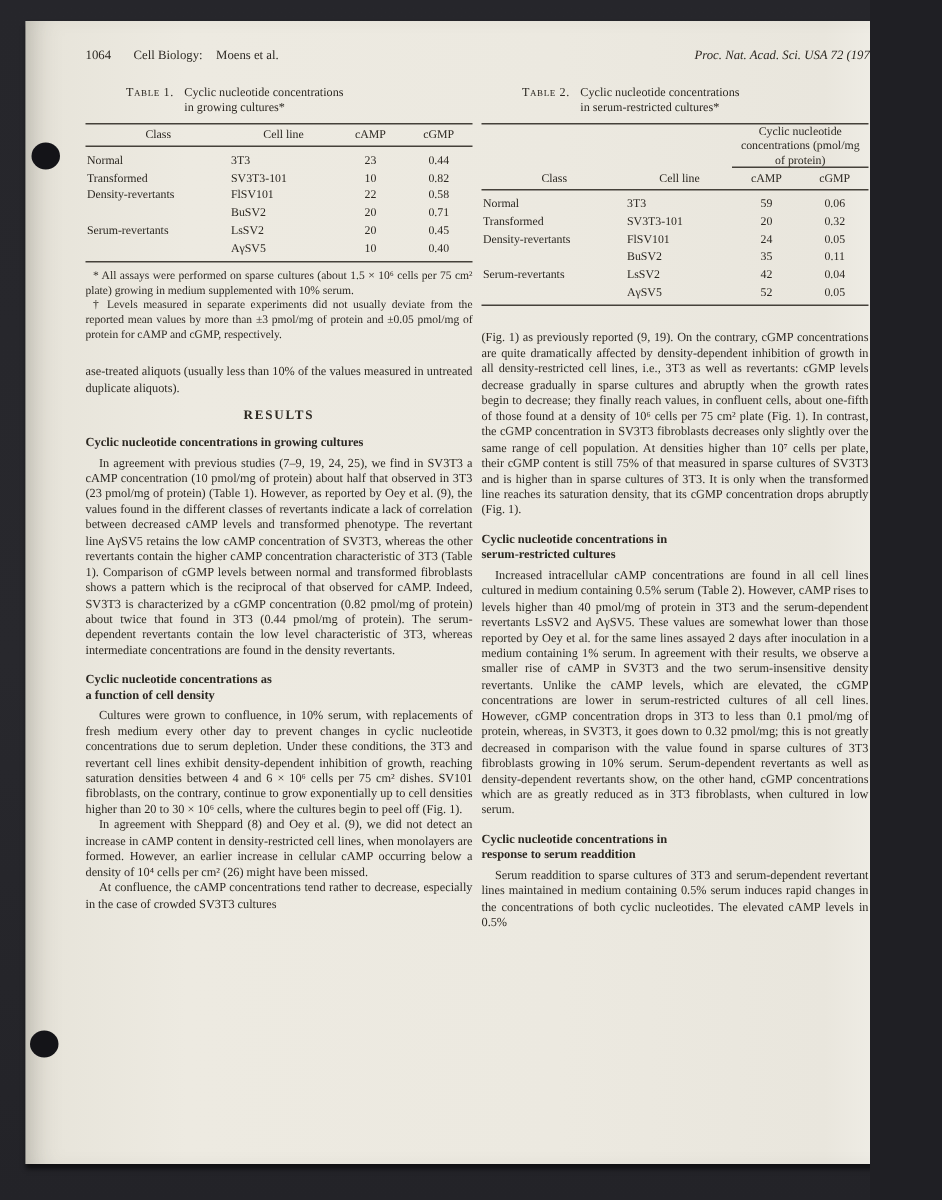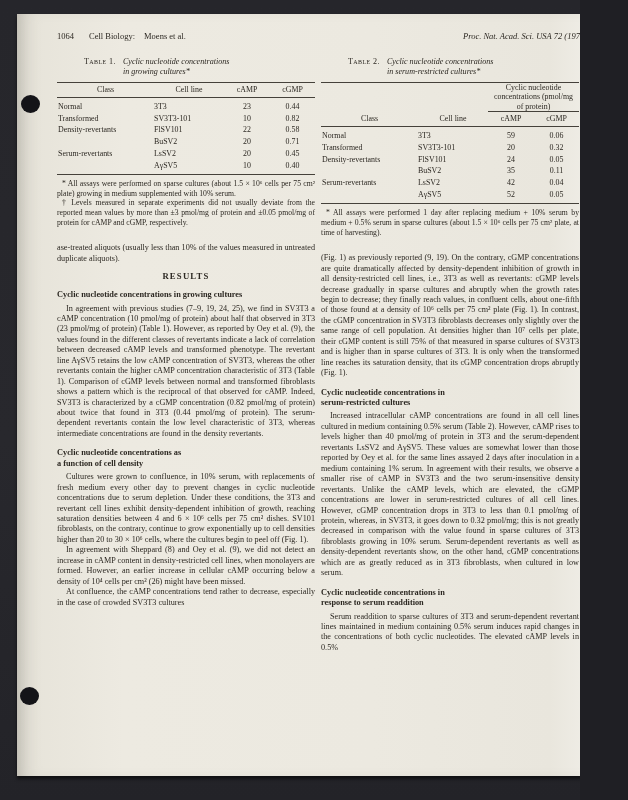--- a/index.html
+++ b/index.html
@@ -43,21 +43,21 @@
   .rh-number { margin-right:15px; }
   .rh-section { margin-right:9px; }
   .rh-journal { margin-left:auto; font-style:italic; }
 
   .cols { display:flex; gap:6px; margin-top:16px; }
   .col { width:258px; }
 
   
   .tbl-title { display:flex; font-size:8.1px; line-height:10px; margin:0 0 5px 27px; }
   .tbl-label { font-variant:small-caps; letter-spacing:.4px; margin-right:7px; white-space:nowrap; }
-  .tbl-name  { font-style:italic; white-space:pre-line; }
+  .tbl-name  { white-space:pre-line; }
 
   table.tbl {
     width:100%; border-collapse:collapse; font-size:7.9px;
     border-top:1.4px solid #45413a; border-bottom:1.4px solid #45413a;
   }
   table.tbl th, table.tbl td { font-weight:normal; padding:0; }
   .spanner-cell { border-bottom:1px solid #45413a; padding:3px 0 2px; }
   .spanner-text { display:block; width:82px; margin:0 auto; text-align:center; line-height:9.4px; }
   tr.hdr th { border-bottom:1px solid #45413a; padding:2px 0 3px; vertical-align:bottom; text-align:center; }
   tr.hdr th:nth-child(1) { width:97px; }
@@ -235,23 +235,20 @@
                     <td>0.04</td>
                   </tr>
                   <tr>
                     <td></td>
                     <td>AγSV5</td>
                     <td>52</td>
                     <td>0.05</td>
                   </tr>
                 </tbody>
               </table>
-              <div class="tbl-notes">
-                <p>* All assays were performed 1 day after replacing medium + 10% serum by medium + 0.5% serum in sparse cultures (about 1.5 × 10⁶ cells per 75 cm² plate, at time of harvesting).</p>
-              </div>
             </div>
           <div class="bodywrap">
               <p class="continuation">(Fig. 1) as previously reported (9, 19). On the contrary, cGMP concentrations are quite dramatically affected by density-dependent inhibition of growth in all density-restricted cell lines, i.e., 3T3 as well as revertants: cGMP levels decrease gradually in sparse cultures and abruptly when the growth rates begin to decrease; they finally reach values, in confluent cells, about one-fifth of those found at a density of 10⁶ cells per 75 cm² plate (Fig. 1). In contrast, the cGMP concentration in SV3T3 fibroblasts decreases only slightly over the same range of cell population. At densities higher than 10⁷ cells per plate, their cGMP content is still 75% of that measured in sparse cultures of SV3T3 and is higher than in sparse cultures of 3T3. It is only when the transformed line reaches its saturation density, that its cGMP concentration drops abruptly (Fig. 1).</p>
               <h3 class="subheading">Cyclic nucleotide concentrations in
 serum-restricted cultures</h3>
               <p class="paragraph">Increased intracellular cAMP concentrations are found in all cell lines cultured in medium containing 0.5% serum (Table 2). However, cAMP rises to levels higher than 40 pmol/mg of protein in 3T3 and the serum-dependent revertants LsSV2 and AγSV5. These values are somewhat lower than those reported by Oey et al. for the same lines assayed 2 days after inoculation in a medium containing 1% serum. In agreement with their results, we observe a smaller rise of cAMP in SV3T3 and the two serum-insensitive density revertants. Unlike the cAMP levels, which are elevated, the cGMP concentrations are lower in serum-restricted cultures of all cell lines. However, cGMP concentration drops in 3T3 to less than 0.1 pmol/mg of protein, whereas, in SV3T3, it goes down to 0.32 pmol/mg; this is not greatly decreased in comparison with the value found in sparse cultures of 3T3 fibroblasts growing in 10% serum. Serum-dependent revertants as well as density-dependent revertants show, on the other hand, cGMP concentrations which are as greatly reduced as in 3T3 fibroblasts, when cultured in low serum.</p>
               <h3 class="subheading">Cyclic nucleotide concentrations in
 response to serum readdition</h3>
               <p class="paragraph">Serum readdition to sparse cultures of 3T3 and serum-dependent revertant lines maintained in medium containing 0.5% serum induces rapid changes in the concentrations of both cyclic nucleotides. The elevated cAMP levels in 0.5%</p>
             </div>

